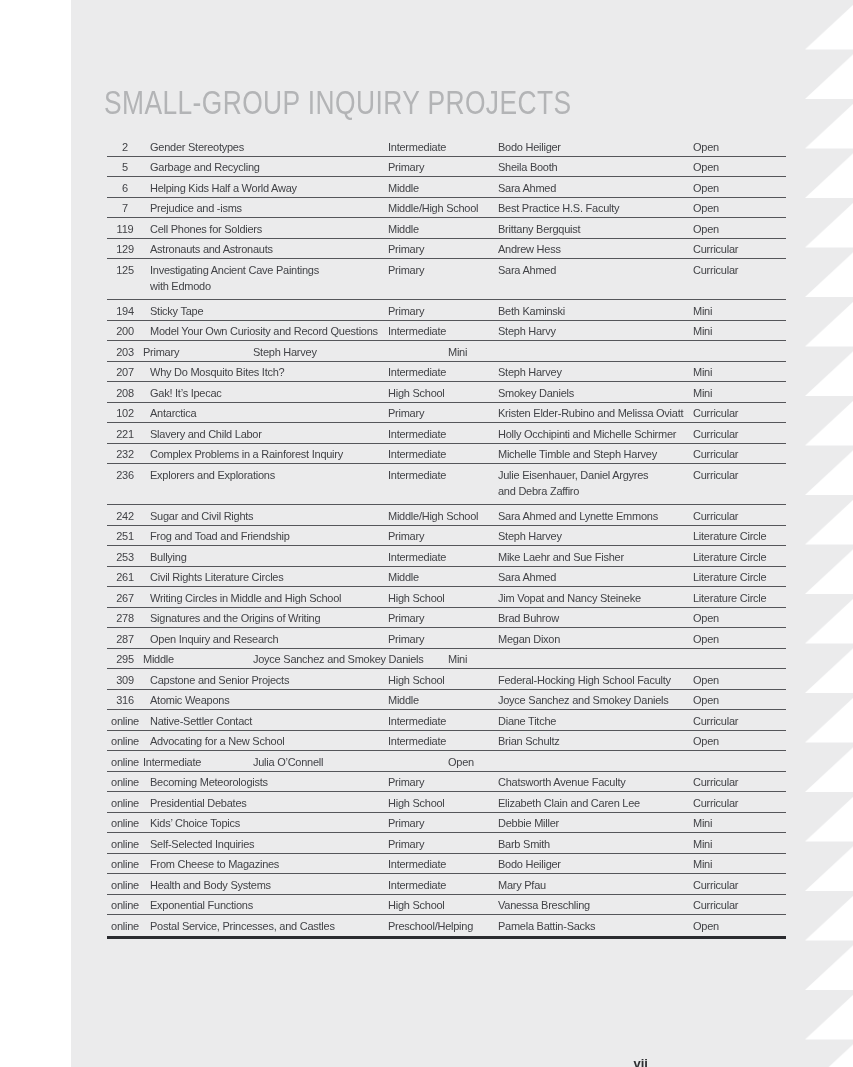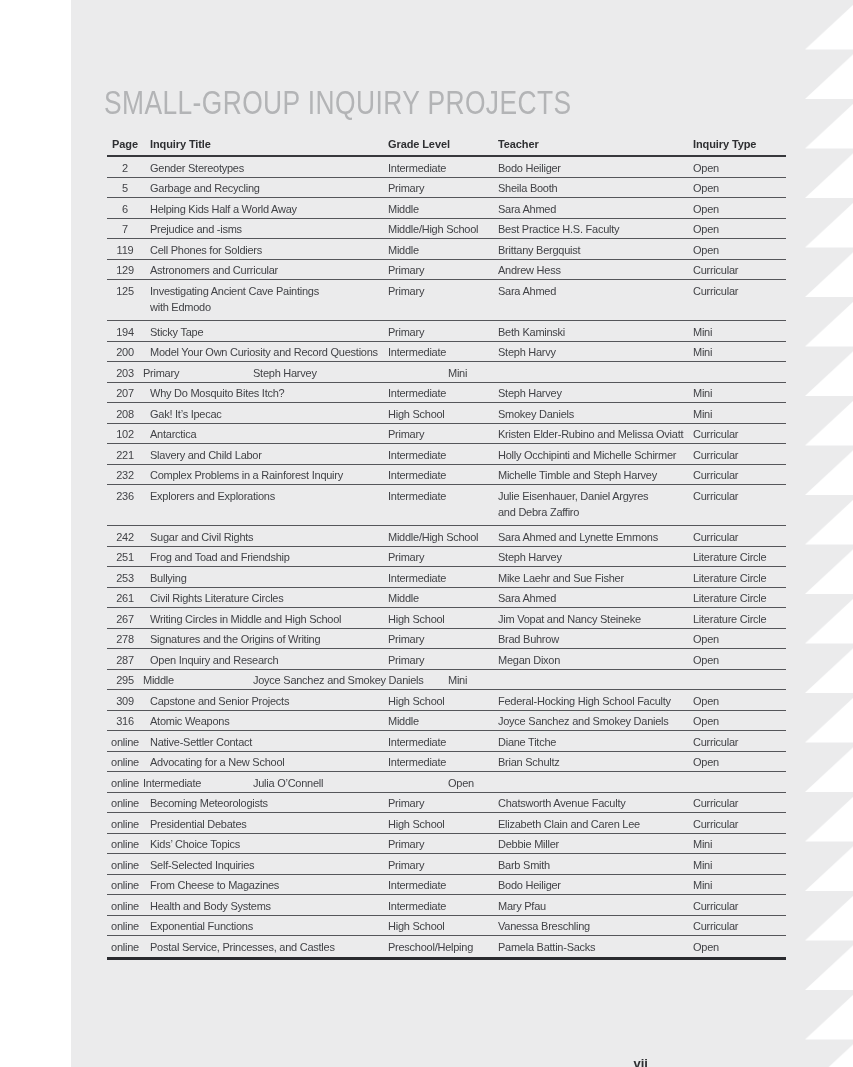--- a/index.html
+++ b/index.html
@@ -54,27 +54,20 @@
         <rect width="63" height="49.5" fill="#ffffff"></rect>
         <polygon points="0,0 63,0 63,5 15,49.5 0,49.5" fill="#ebebec"></polygon>
       </pattern>
     </defs>
     <rect width="63" height="1067" fill="url(#zz)"></rect>
   </svg>
 
   <div class="doc-title">SMALL-GROUP INQUIRY PROJECTS</div>
 
   <div class="toc">
-    <div class="thead">
-      <div class="c-page">Page</div>
-      <div class="c-title">Inquiry Title</div>
-      <div class="c-grade">Grade Level</div>
-      <div class="c-teacher">Teacher</div>
-      <div class="c-type">Inquiry Type</div>
-    </div>
     <div class="tbody" id="tbody">
         <div class="trow">
       <div class="c-page">2</div>
       <div class="c-title">
             <div>Gender Stereotypes</div>
           </div>
       <div class="c-grade">Intermediate</div>
       <div class="c-teacher">
             <div>Bodo Heiliger</div>
           </div>
@@ -120,21 +113,21 @@
           </div>
       <div class="c-grade">Middle</div>
       <div class="c-teacher">
             <div>Brittany Bergquist</div>
           </div>
       <div class="c-type">Open</div>
     </div>
         <div class="trow">
       <div class="c-page">129</div>
       <div class="c-title">
-            <div>Astronomers and Curricular</div>
+            <div>Astronauts and Astronauts</div>
           </div>
       <div class="c-grade">Primary</div>
       <div class="c-teacher">
             <div>Andrew Hess</div>
           </div>
       <div class="c-type">Curricular</div>
     </div>
         <div class="trow tall">
       <div class="c-page">125</div>
       <div class="c-title">

